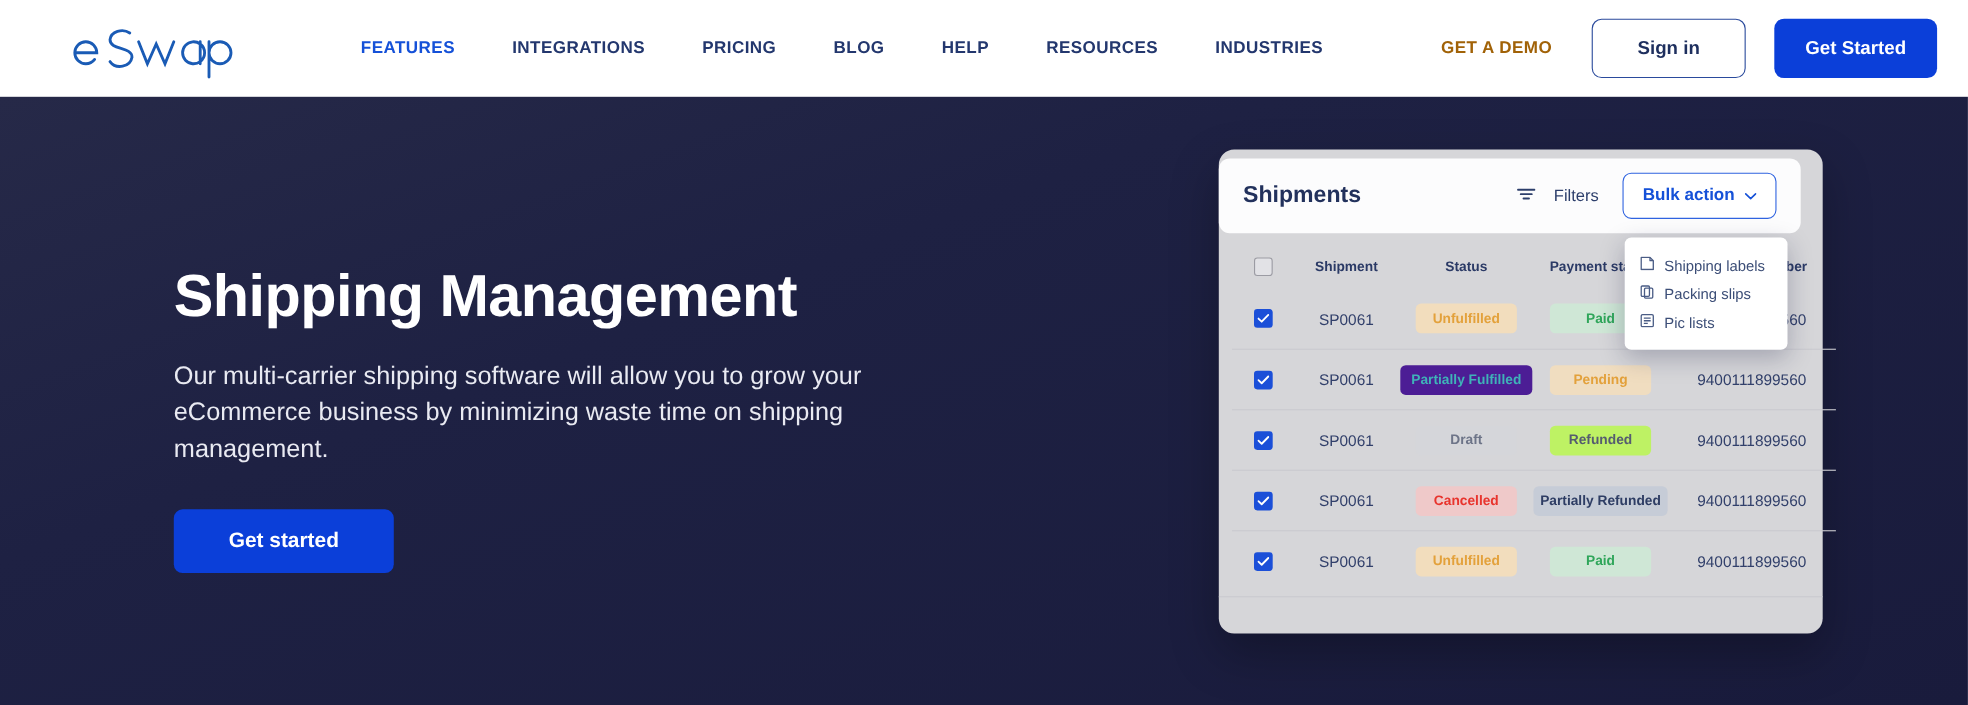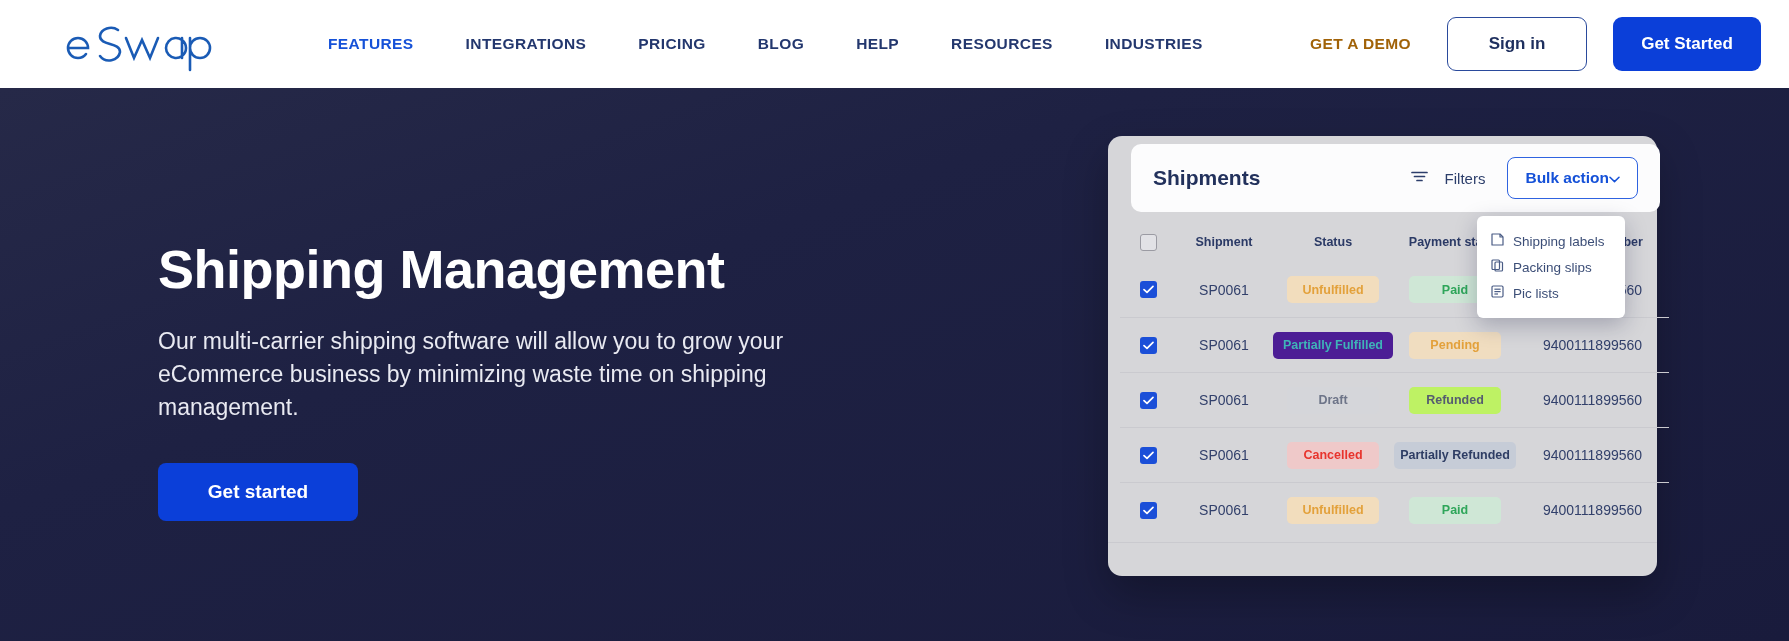--- a/index.html
+++ b/index.html
@@ -71,33 +71,33 @@
   }
 
   
   .card {
     position:absolute; left:1108px; top:48px; width:549px; height:440px;
     background:#d6d6d9; border-radius:14px;
     box-shadow:0 18px 44px rgba(0,0,0,0.28);
     overflow:visible;
   }
   .card-head {
-    position:absolute; left:23px; top:8px; width:529px; height:68px;
+    position:absolute; left:0; top:8px; width:529px; height:68px;
     background:#fcfcfd; border-radius:10px;
     display:flex; align-items:center; padding:0 22px;
   }
   .card-title { font-size:21px; font-weight:600; color:#22315c; flex:1; }
   .filters-btn {
     display:flex; align-items:center; gap:17px; margin-right:22px;
     background:none; border:none; cursor:pointer;
     font-family:"Liberation Sans", sans-serif;
   }
   .filters-label { font-size:15px; color:#2c3e6b; font-weight:500; }
   .bulk-btn {
-    display:flex; align-items:center; height:42px; padding:0 17px;
+    display:flex; align-items:center; gap:9px; height:42px; padding:0 17px;
     border:1.3px solid #2f63e0; border-radius:8px; background:#fff;
     color:#1551d8; font-size:15.5px; font-weight:600; cursor:pointer;
     font-family:"Liberation Sans", sans-serif; white-space:nowrap;
   }
 
   
   .dropdown {
     position:absolute; left:369px; top:80px; width:148px;
     background:#ffffff; border-radius:6px;
     box-shadow:0 7px 22px rgba(20,25,60,0.26); padding:12px 0;

